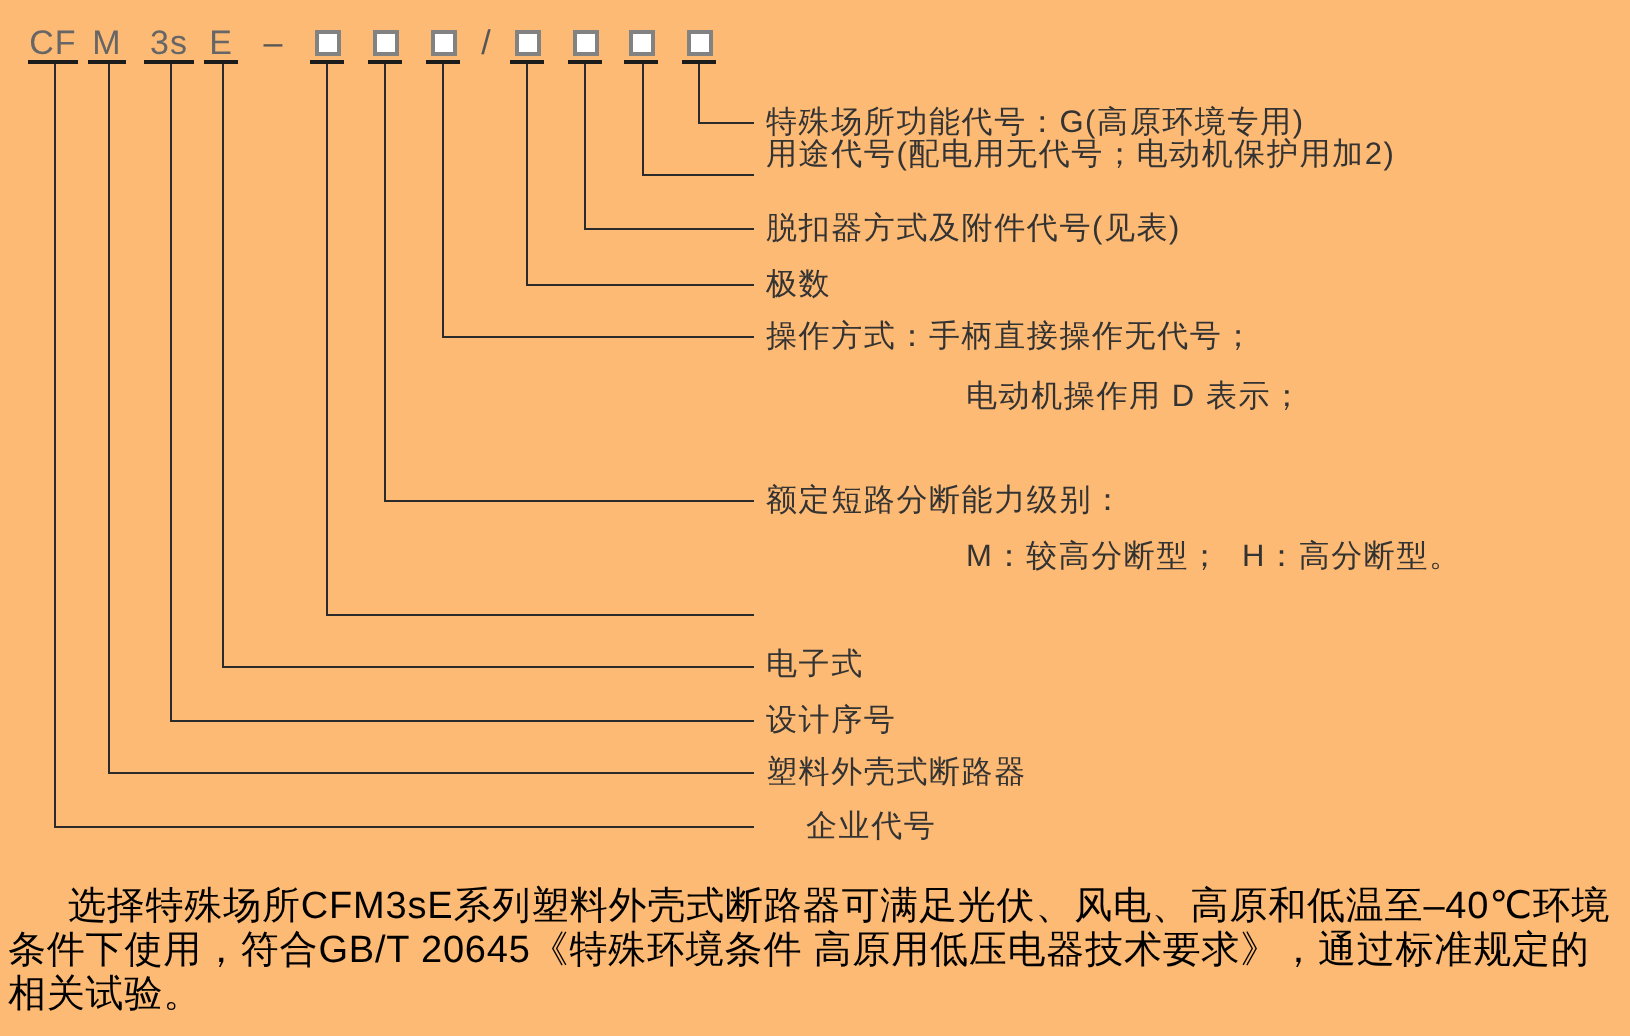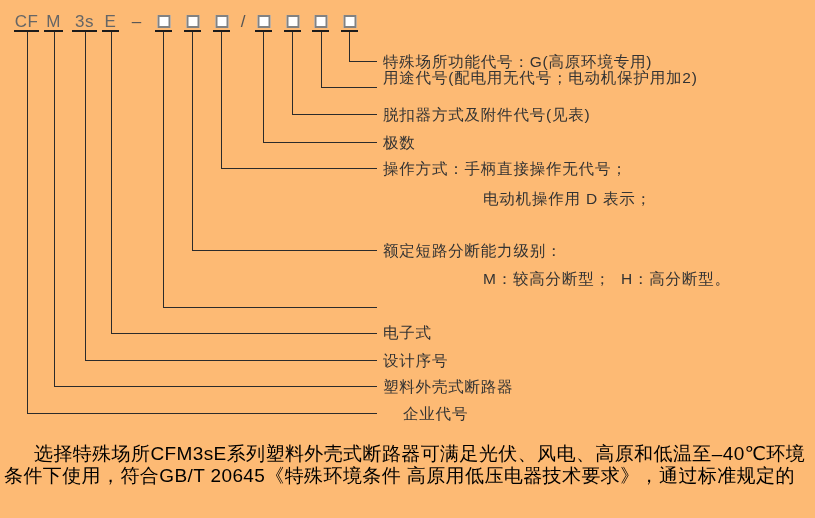--- a/index.html
+++ b/index.html
@@ -142,15 +142,16 @@
   <div class="diagram-label" style="left:483px; top:268px;">M：较高分断型；  H：高分断型。</div>
   <div class="diagram-label" style="left:383px; top:240px;">额定短路分断能力级别：</div>
   <div class="diagram-label" style="left:383px; top:322px;text-align:center;">电子式</div>
   <div class="diagram-label" style="left:383px; top:350px;">设计序号</div>
   <div class="diagram-label" style="left:383px; top:376px;">塑料外壳式断路器</div>
   <div class="diagram-label" style="left:403px; top:403px;">企业代号</div>
 
   <div class="paragraph">
     <div class="line indent">选择特殊场所CFM3sE系列塑料外壳式断路器可满足光伏、风电、高原和低温至–40℃环境</div>
     <div class="line">条件下使用，符合GB/T 20645《特殊环境条件 高原用低压电器技术要求》，通过标准规定的</div>
+    <div class="line">相关试验。</div>
   </div>
 
 </div>
 
 </body></html>

